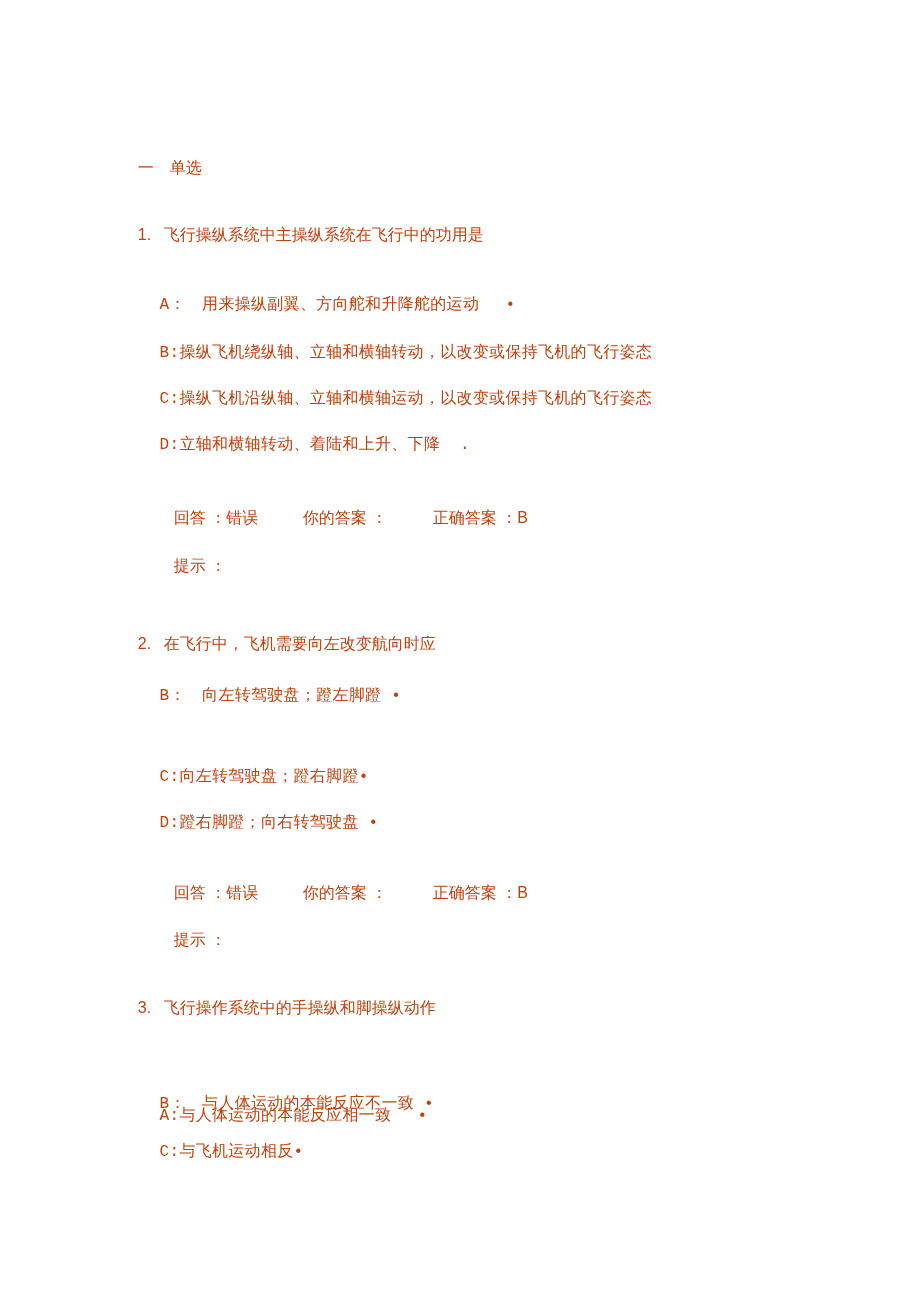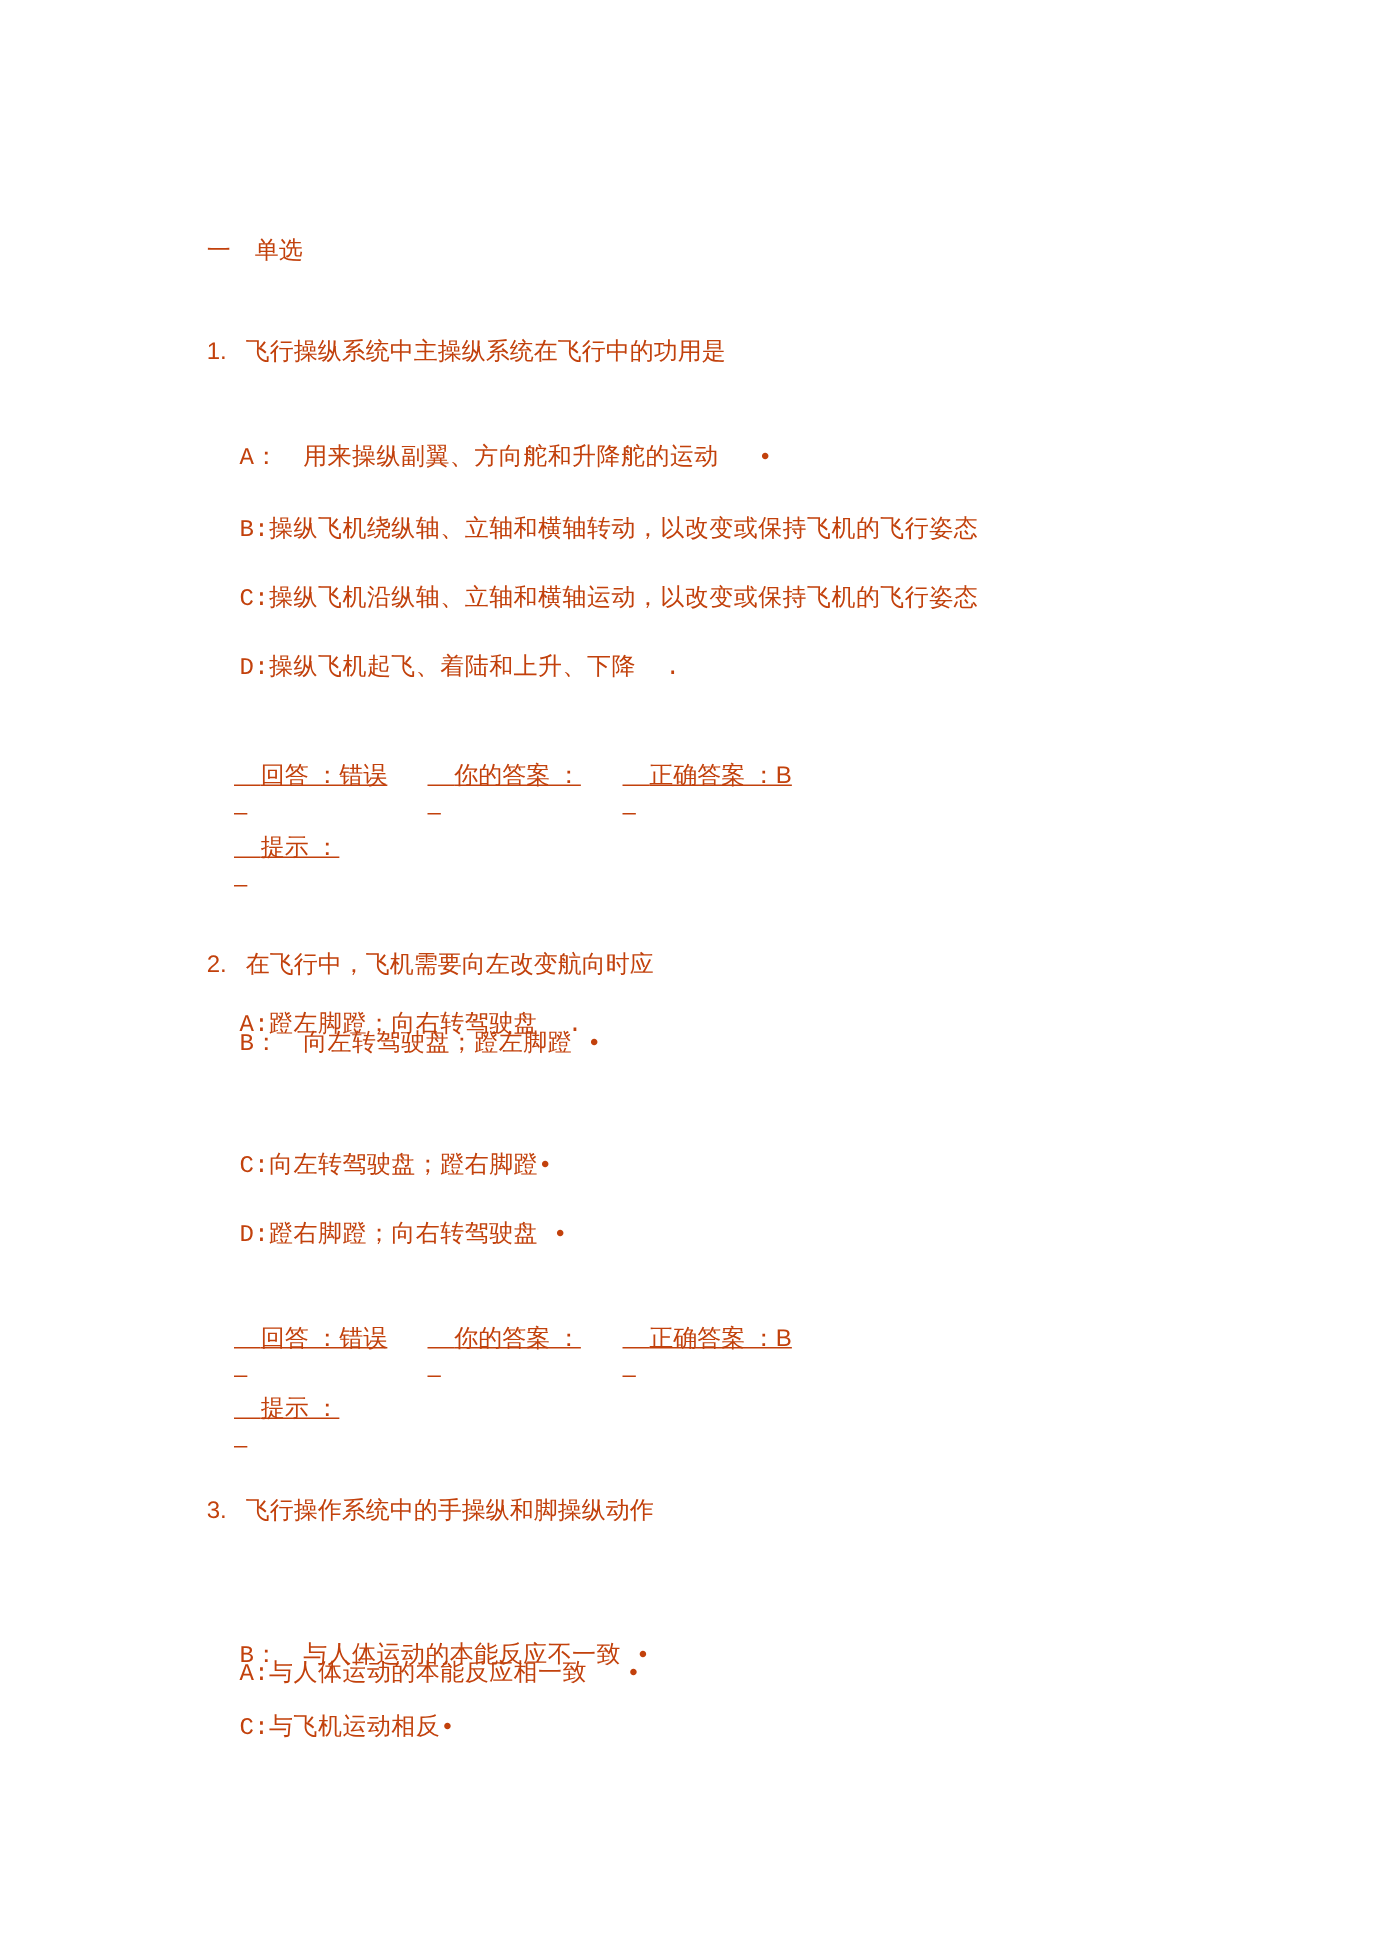--- a/index.html
+++ b/index.html
@@ -19,21 +19,20 @@
     overflow: hidden;
   }
   .line {
     position: absolute;
     left: 120px;
     white-space: pre;
   }
   .fb {
     position: absolute;
     white-space: pre;
-    text-decoration: underline;
   }
   .qnum {
     display: inline-block;
     min-width: 26px;
   }
   .opt {
     letter-spacing: 0.3px;
     font-family: Liberation Mono, monospace;
   }
 </style>
@@ -52,40 +51,37 @@
   <div class="line opt" style="top:277px">
     <span>A：　用来操纵副翼、方向舵和升降舵的运动　 •</span>
   </div>
   <div class="line opt" style="top:325px">
     <span>B:操纵飞机绕纵轴、立轴和横轴转动，以改变或保持飞机的飞行姿态</span>
   </div>
   <div class="line opt" style="top:371px">
     <span>C:操纵飞机沿纵轴、立轴和横轴运动，以改变或保持飞机的飞行姿态</span>
   </div>
   <div class="line opt" style="top:417px">
-    <span>D:操纵飞机起飞、着陆和上升、下降  .</span>
+    <span>D:立轴和横轴转动、着陆和上升、下降  .</span>
   </div>
   <div class="fb" style="left:156px; top:489px">
     <span>回答 ：错误</span>
   </div>
   <div class="fb" style="left:285px; top:489px">
     <span>你的答案 ：</span>
   </div>
   <div class="fb" style="left:415px; top:489px">
     <span>正确答案 ：B</span>
   </div>
   <div class="fb" style="left:156px; top:537px">
     <span>提示 ：</span>
   </div>
 
   <div class="line" style="top:615px">
     <span class="qnum">2.</span><span>在飞行中，飞机需要向左改变航向时应</span>
-  </div>
-  <div class="line opt" style="top:655px">
-    <span>A:蹬左脚蹬；向右转驾驶盘  .</span>
   </div>
   <div class="line opt" style="top:668px">
     <span>B：　向左转驾驶盘；蹬左脚蹬 •</span>
   </div>
   <div class="line opt" style="top:795px">
     <span>D:蹬右脚蹬；向右转驾驶盘 •</span>
   </div>
   <div class="line opt" style="top:749px">
     <span>C:向左转驾驶盘；蹬右脚蹬•</span>
   </div>

